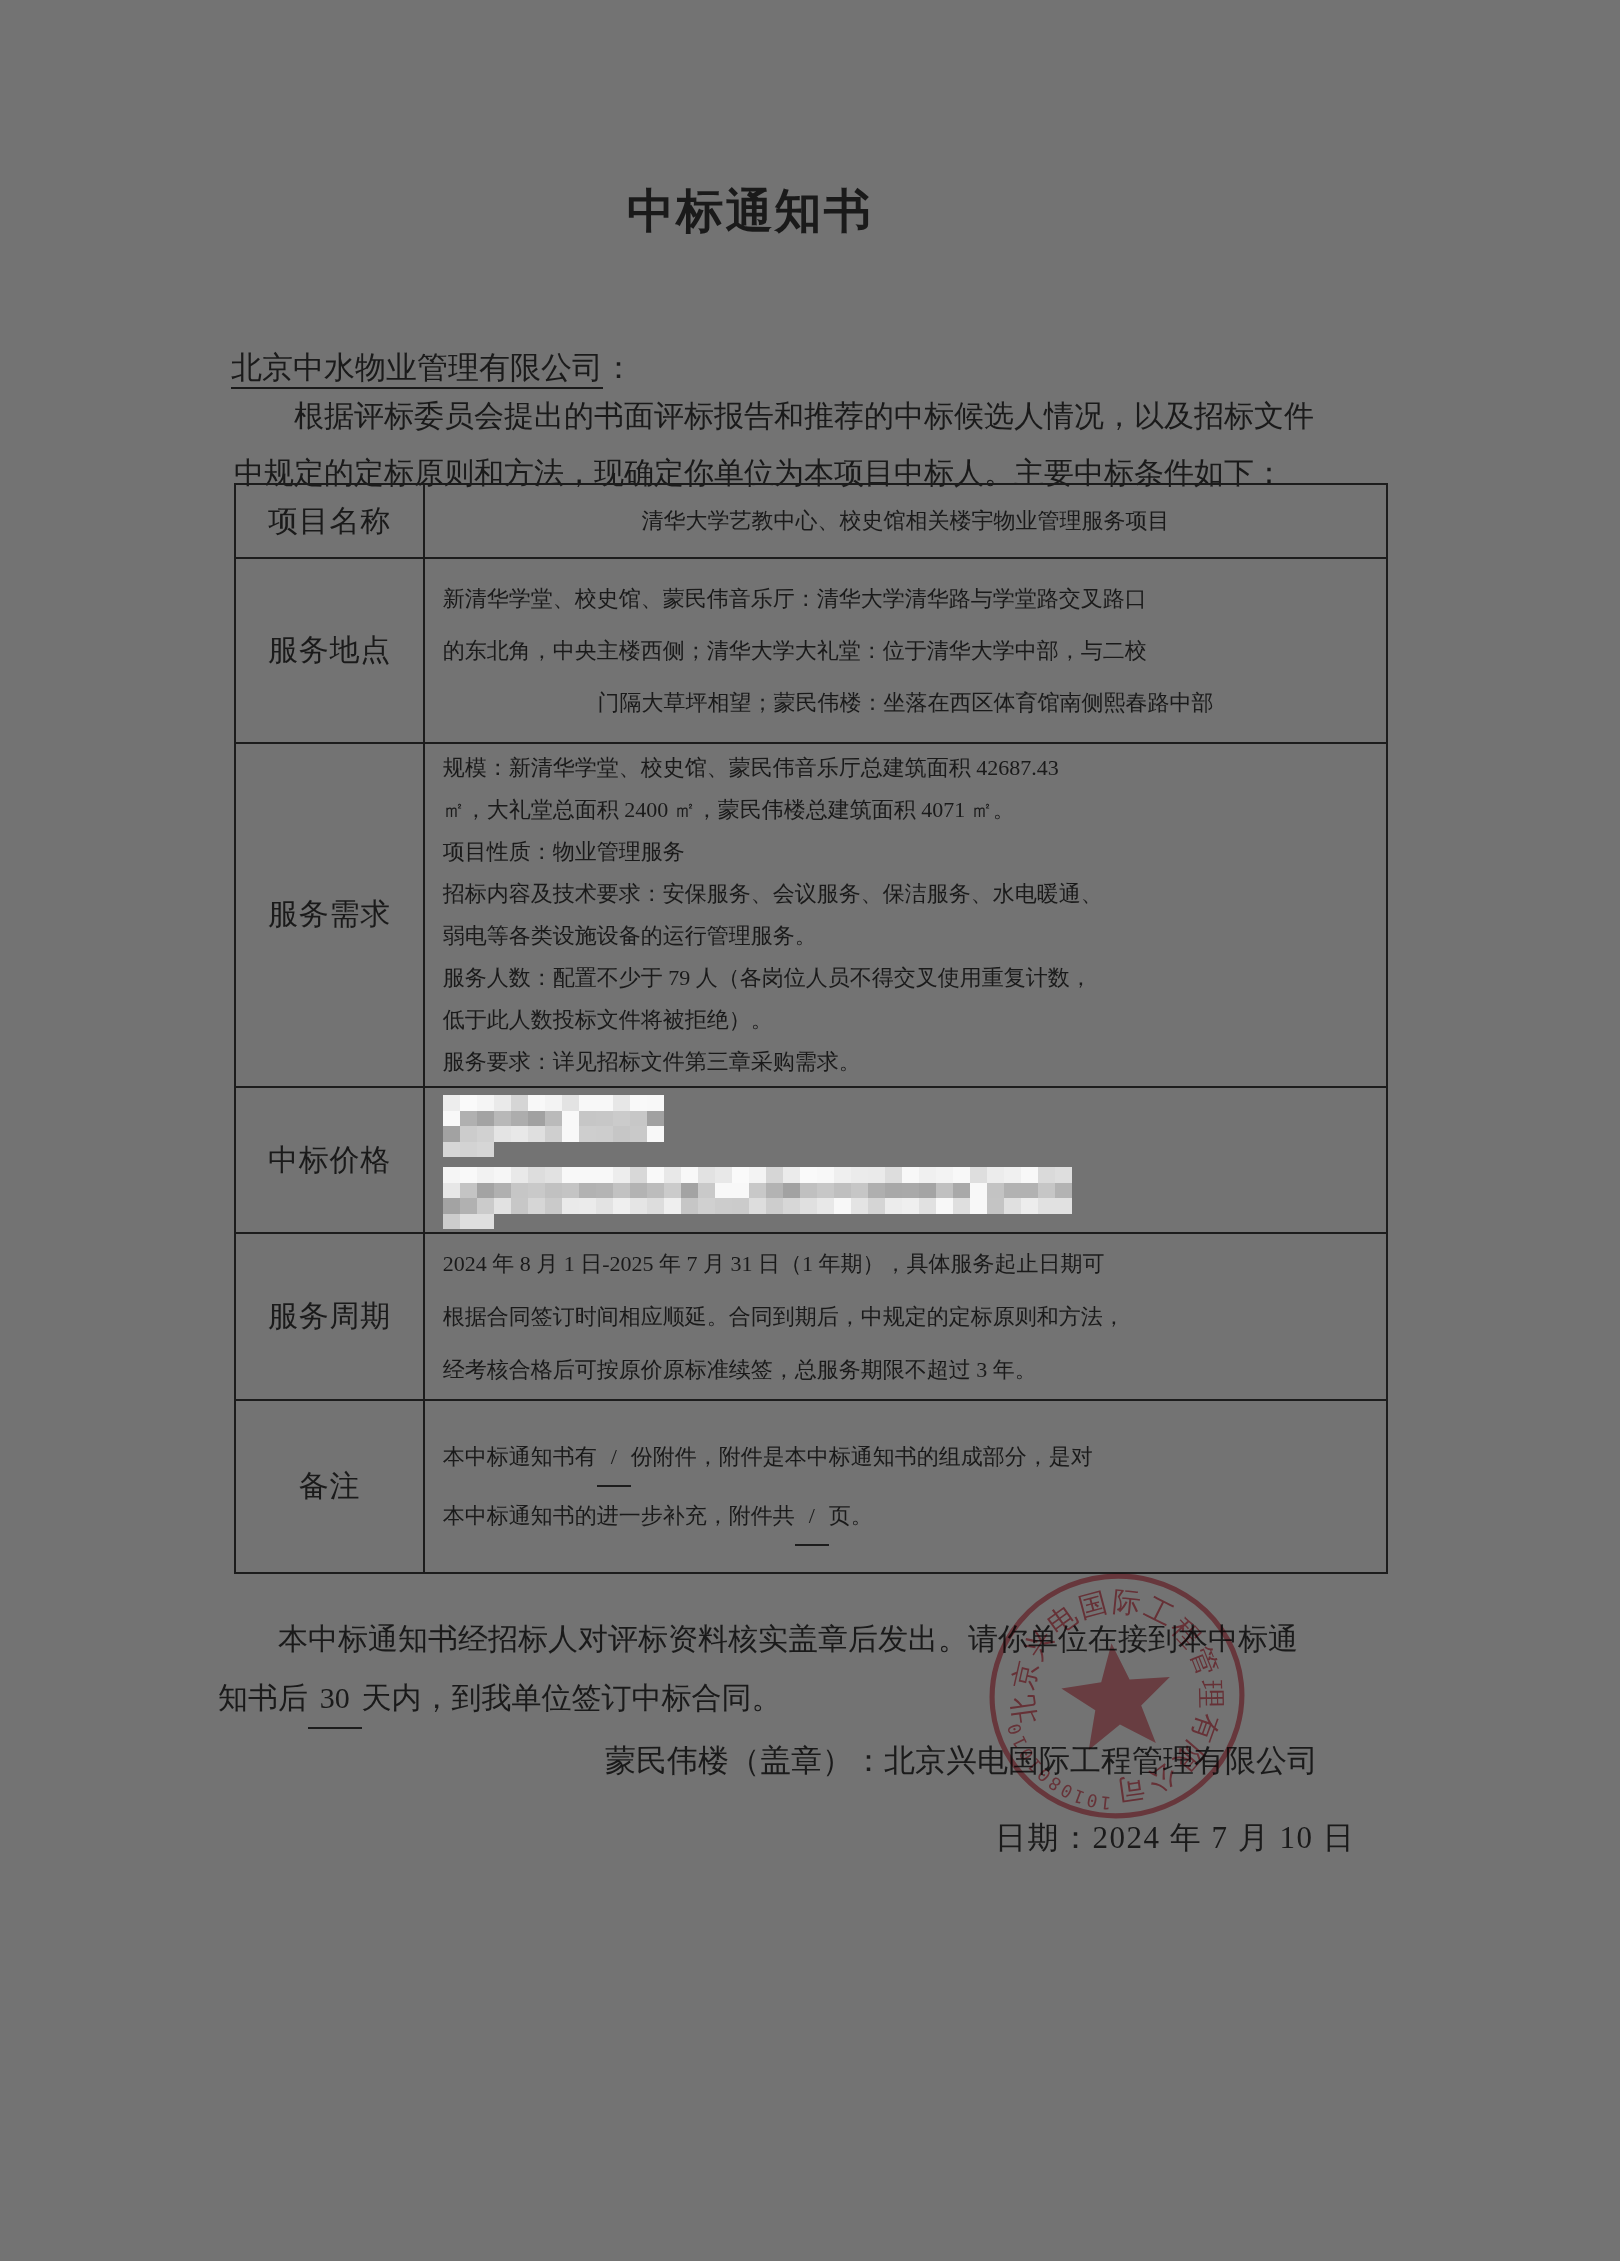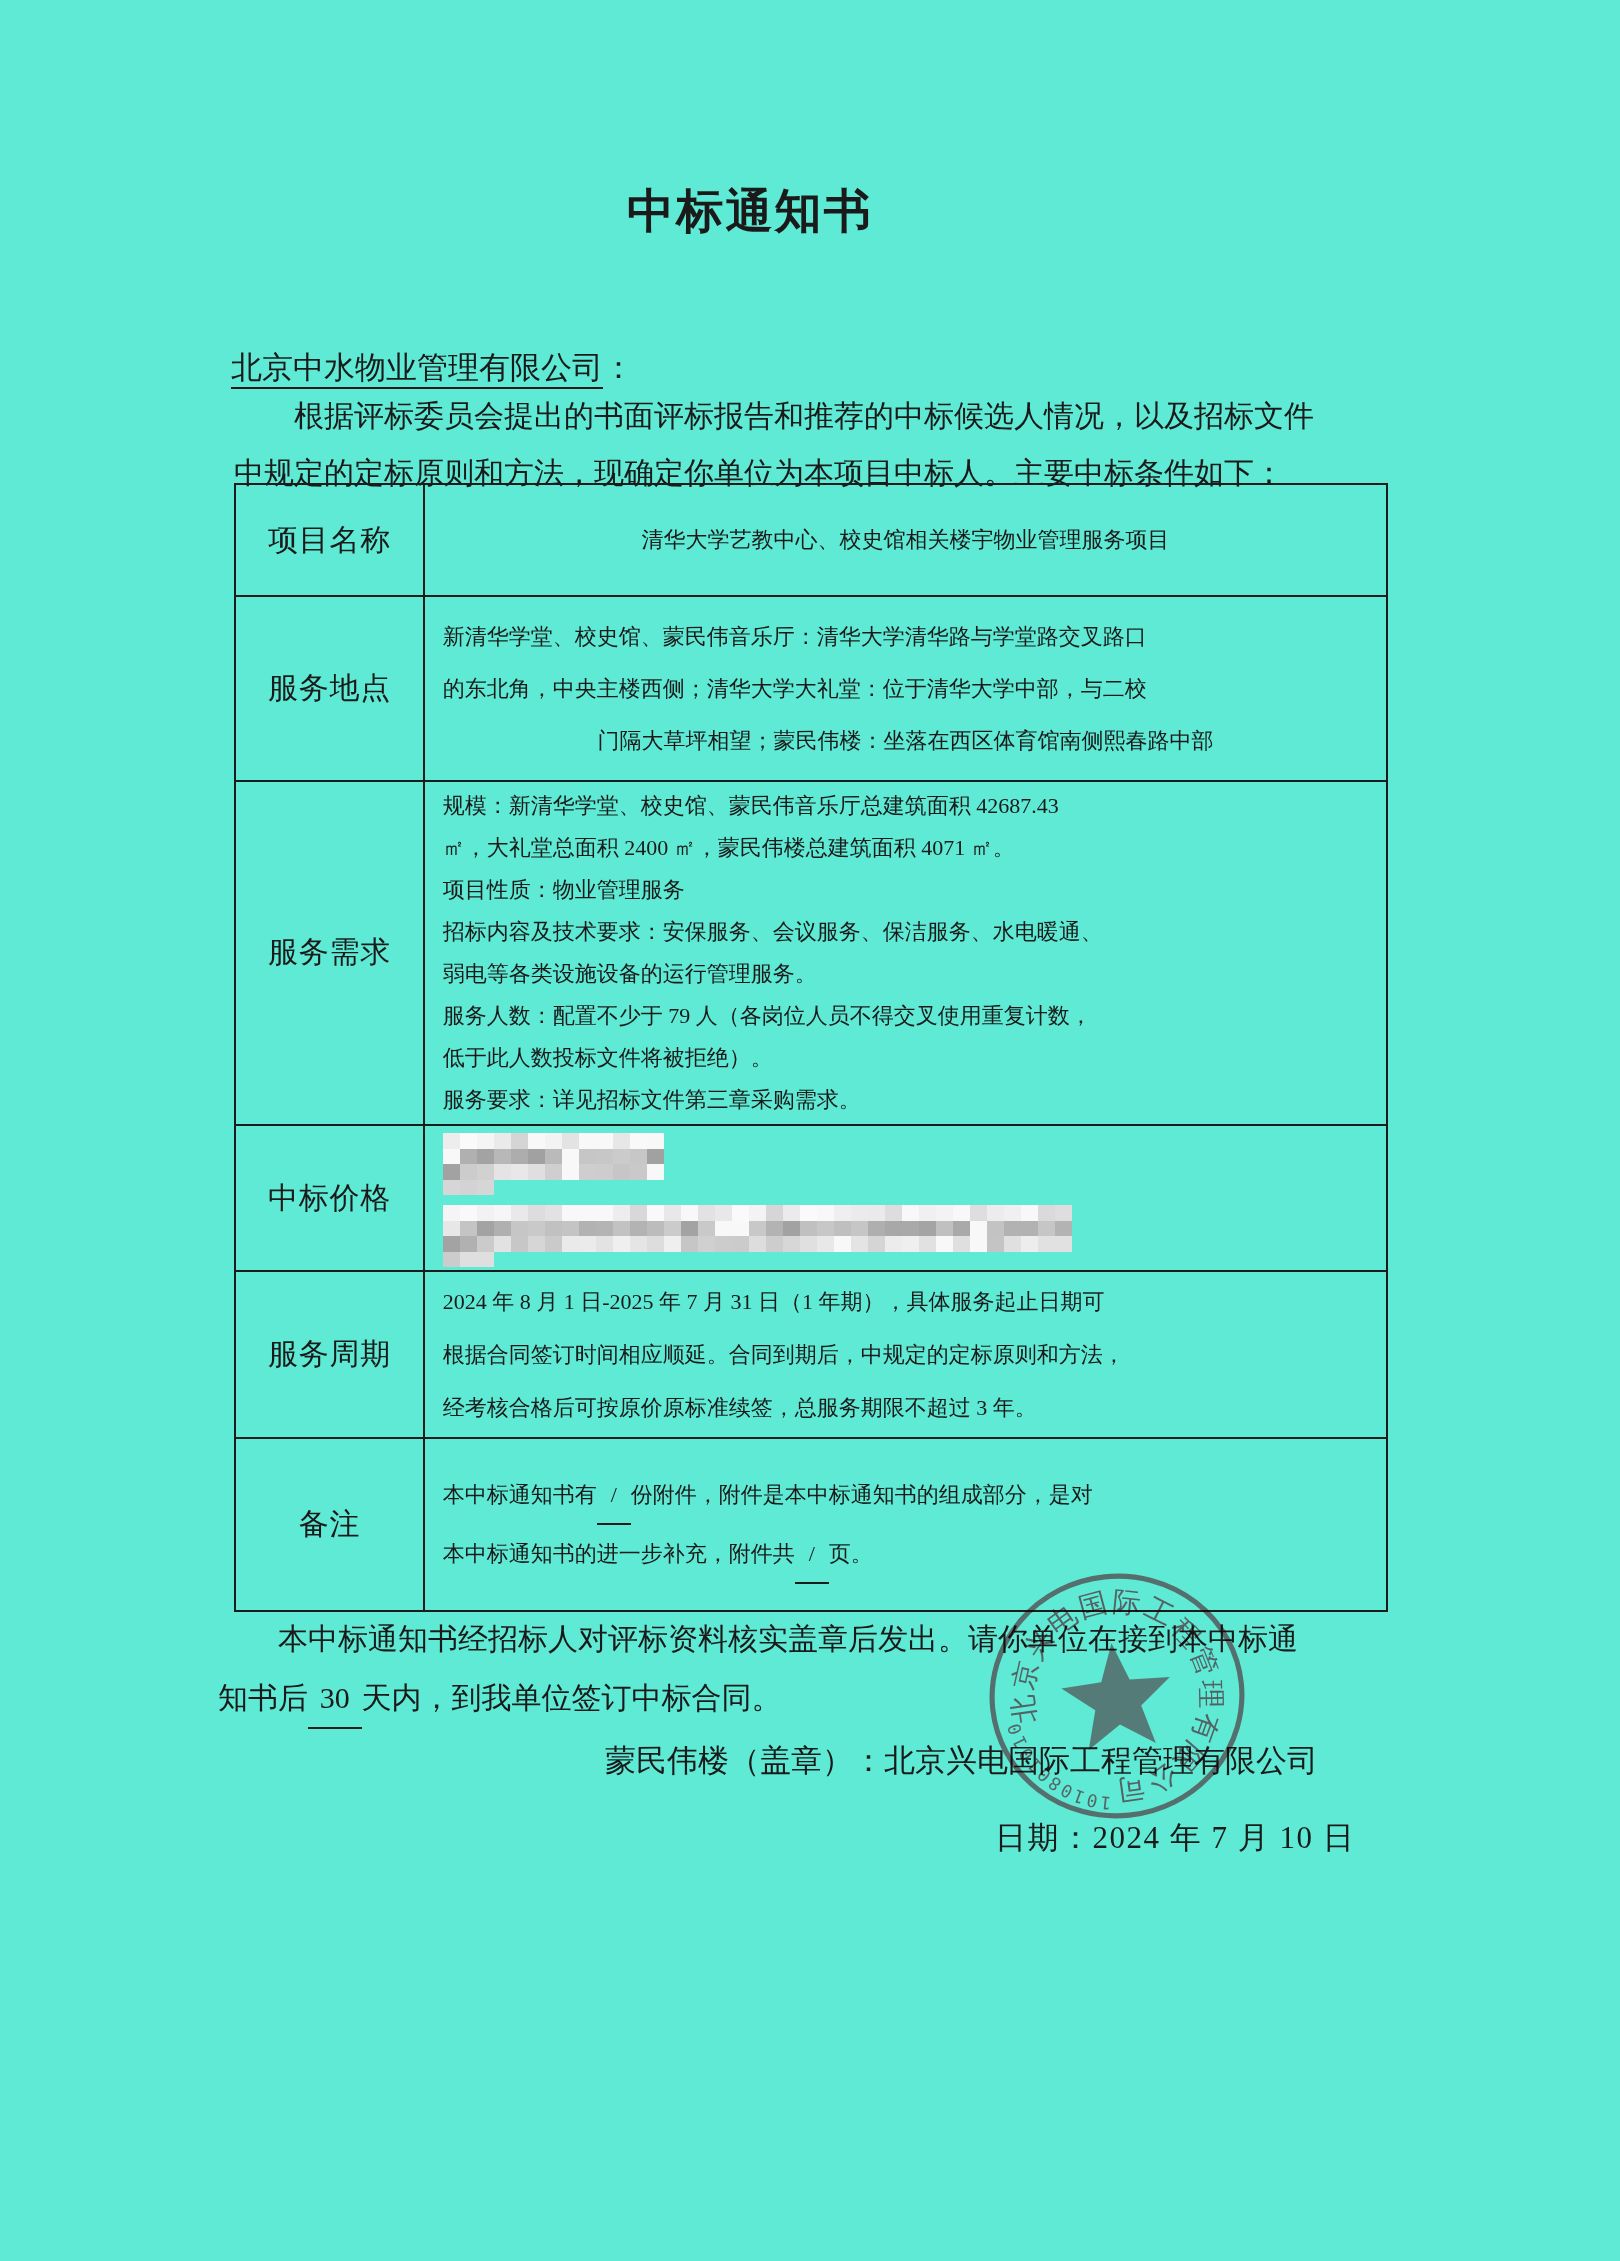--- a/index.html
+++ b/index.html
@@ -1,30 +1,30 @@
 <!DOCTYPE html>
 <html style="font-size:11.8px"><head>
 <meta charset="utf-8">
 <style>
   html,body{margin:0;padding:0;background:#ffffff;}
-  #page{position:relative;width:1620px;height:2261px;background:#5eead4;overflow:hidden;
+  #page{position:relative;width:1620px;height:2261px;background:#737373;overflow:hidden;
         font-family:"Liberation Serif","DejaVu Serif",serif;color:#1a1a1a;}
   .title{position:absolute;left:627px;top:180px;font-size:47px;font-weight:700;letter-spacing:2.2px;white-space:nowrap;}
   .recipient{position:absolute;left:231px;top:347px;font-size:31px;white-space:nowrap;}
   .recipient .name{border-bottom:2.2px solid #1a1a1a;padding-bottom:2.2px;margin-top:41px;}
   .intro{position:absolute;left:234px;top:387px;width:1162px;font-size:30px;}
   .intro .pline{height:57px;line-height:57px;white-space:nowrap;}
   .intro .pline.indent{text-indent:60px;}
 
   table.award{position:absolute;left:234px;top:483px;width:1154px;border-collapse:collapse;
               table-layout:fixed;border:2.9px solid #1c1c1c;}
   .award td{border:2.2px solid #1c1c1c;vertical-align:middle;}
   td.lbl{width:185px;text-align:center;font-size:30px;letter-spacing:0.7px;}
   td.val{padding:2.9px 17.7px;font-size:22px;margin-top:33px;}
-  tr.r0{height:112px}  tr.r1{height:185px}  tr.r2{height:337px}
+  tr.r0{height:74px}  tr.r1{height:185px}  tr.r2{height:337px}
   tr.r3{height:129px}  tr.r4{height:163px}  tr.r5{height:173px}
   .v0{text-align:center;}
   .cline{white-space:nowrap;}
   .v1 .cline{line-height:52px;}
   .v1 .cline:last-child{text-align:center;}
   .v2 .cline{line-height:42px;}
   .v4 .cline{line-height:53px;}
   .v5 .cline{line-height:57px;}
   .blank{display:inline-block;min-width:34px;border-bottom:2.2px solid #1c1c1c;text-align:center;}
 

